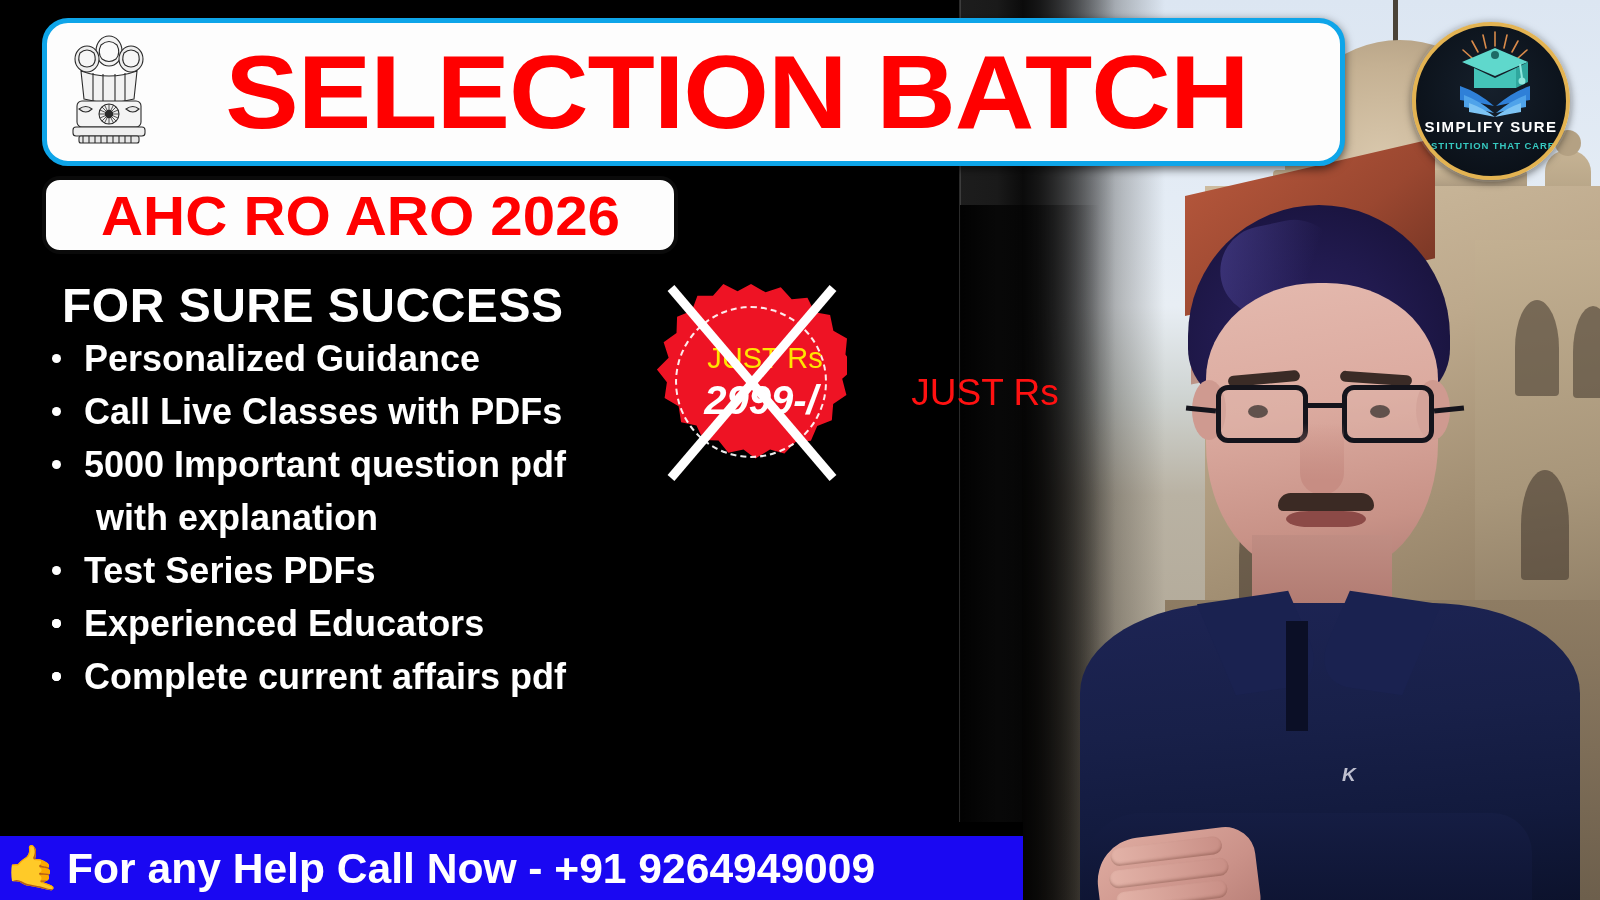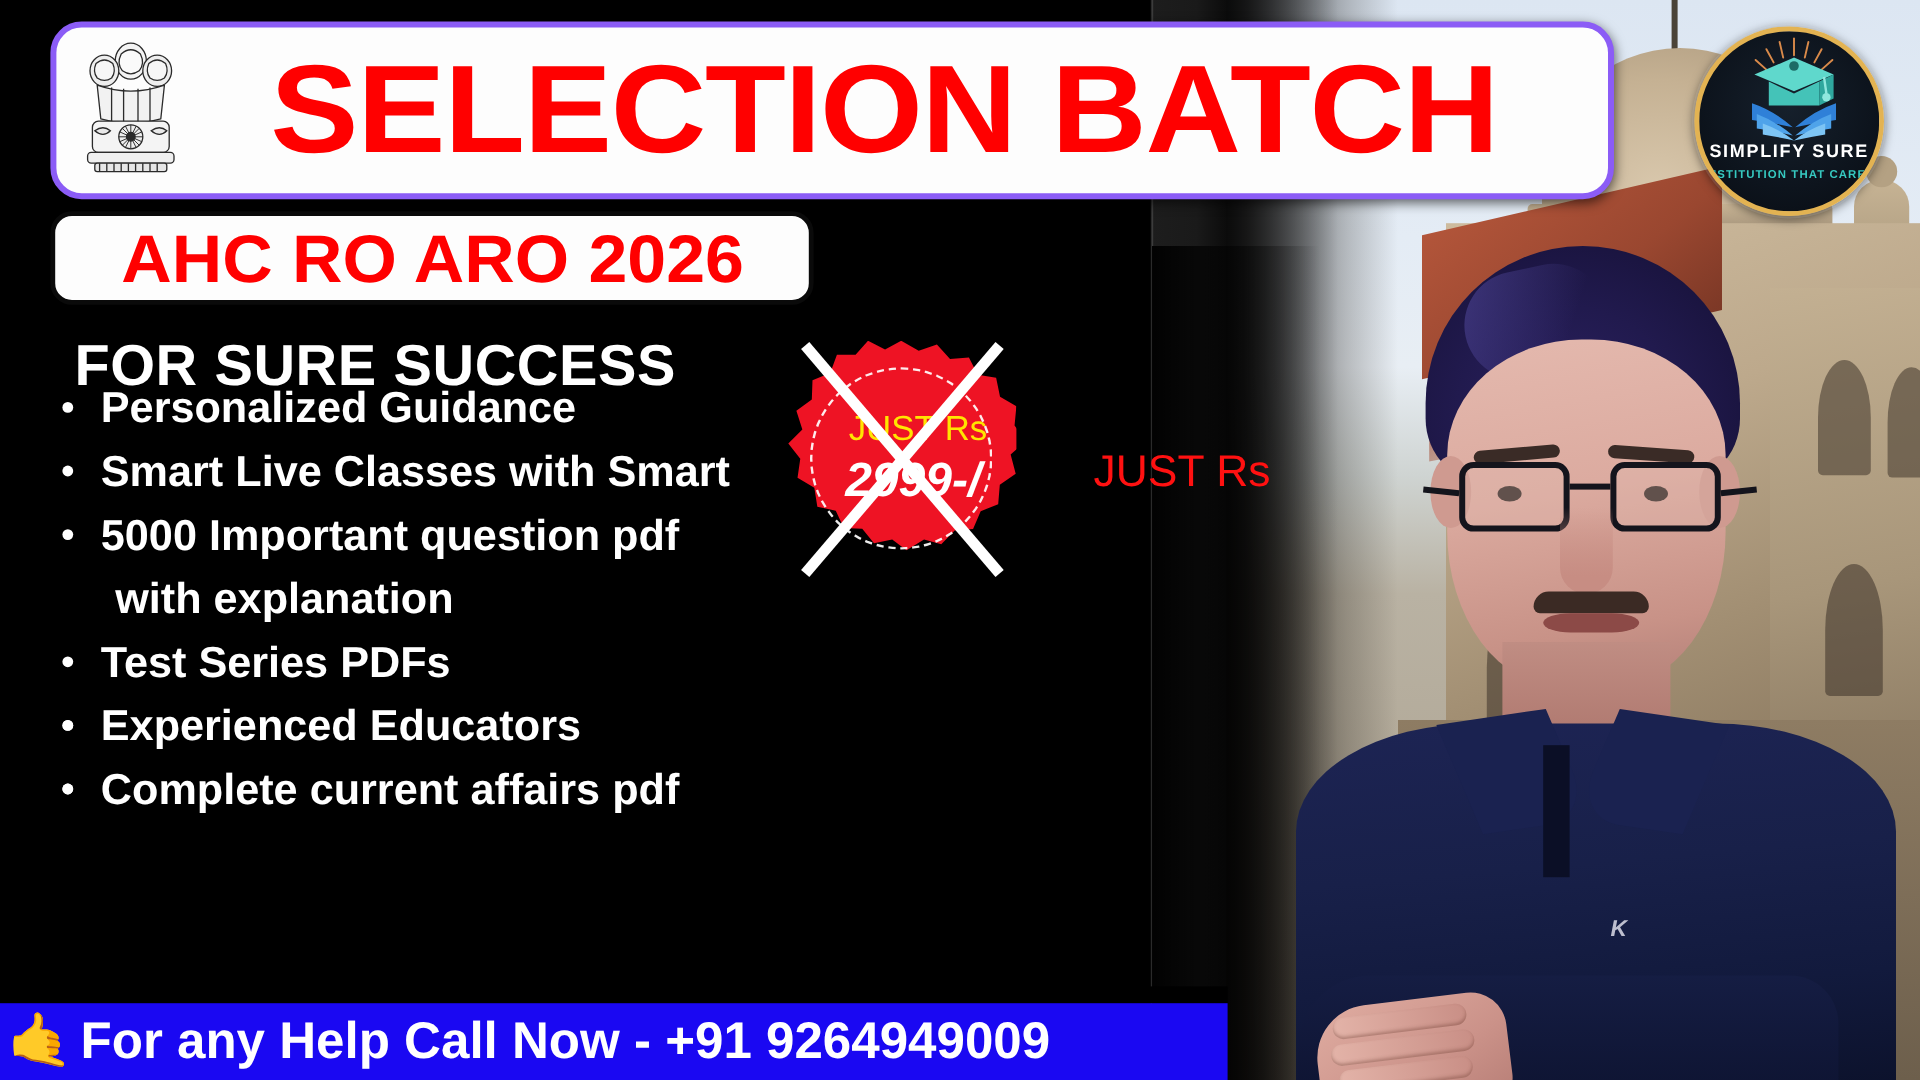--- a/index.html
+++ b/index.html
@@ -215,21 +215,21 @@
   }
   .p-shadow-left {
     position: absolute; left: -60px; top: 0; width: 140px; height: 695px;
     background: linear-gradient(90deg, rgba(0,0,0,0.95), rgba(0,0,0,0));
   }
 
   
   .title-card {
     position: absolute; left: 42px; top: 18px; width: 1303px; height: 148px;
     background: #fdfdfd;
-    border: 5px solid #8b5cf6;
+    border: 5px solid #0ea5e9;
     border-radius: 26px;
     display: flex; align-items: center;
     box-shadow: 0 3px 10px rgba(0,0,0,0.6);
     overflow: hidden;
   }
   .emblem { width: 96px; height: 126px; margin-left: 14px; flex: 0 0 auto; }
   .title-text {
     flex: 1 1 auto;
     text-align: center;
     color: #ff0000;
@@ -264,21 +264,21 @@
   
   .headline {
     position: absolute; left: 62px; top: 278px;
     color: #ffffff;
     font-weight: bold;
     font-size: 48px;
     letter-spacing: 0.5px;
     white-space: nowrap;
   }
   .bullets {
-    position: absolute; left: 40px; top: 313px; width: 880px;
+    position: absolute; left: 40px; top: 332px; width: 880px;
     list-style: none;
     text-decoration: underline;
   }
   .bullets li {
     position: relative;
     color: #ffffff;
     font-size: 36px;
     font-weight: bold;
     line-height: 53px;
     padding-left: 44px;
@@ -483,21 +483,21 @@
   </div>
 
   <div class="subtitle-card">
     <div class="subtitle-text">AHC RO ARO 2026</div>
   </div>
 
   <div class="headline">FOR SURE SUCCESS</div>
 
   <ul class="bullets" id="feature-list">
       <li><span class="dot"></span><span>Personalized Guidance</span></li>
-      <li><span class="dot"></span><span>Smart Live Classes with Smart</span></li>
+      <li><span class="dot"></span><span>Call Live Classes with PDFs</span></li>
       <li><span class="dot"></span><span>5000 Important question pdf</span></li>
       <li class="cont"><span>with explanation</span></li>
       <li><span class="dot"></span><span>Test Series PDFs</span></li>
       <li><span class="dot"></span></li>
       <li><span class="dot"></span><span>Experienced Educators</span></li>
       <li><span class="dot"></span></li>
       <li><span class="dot"></span><span>Complete current affairs pdf</span></li>
     </ul>
 
   <div class="burst">

